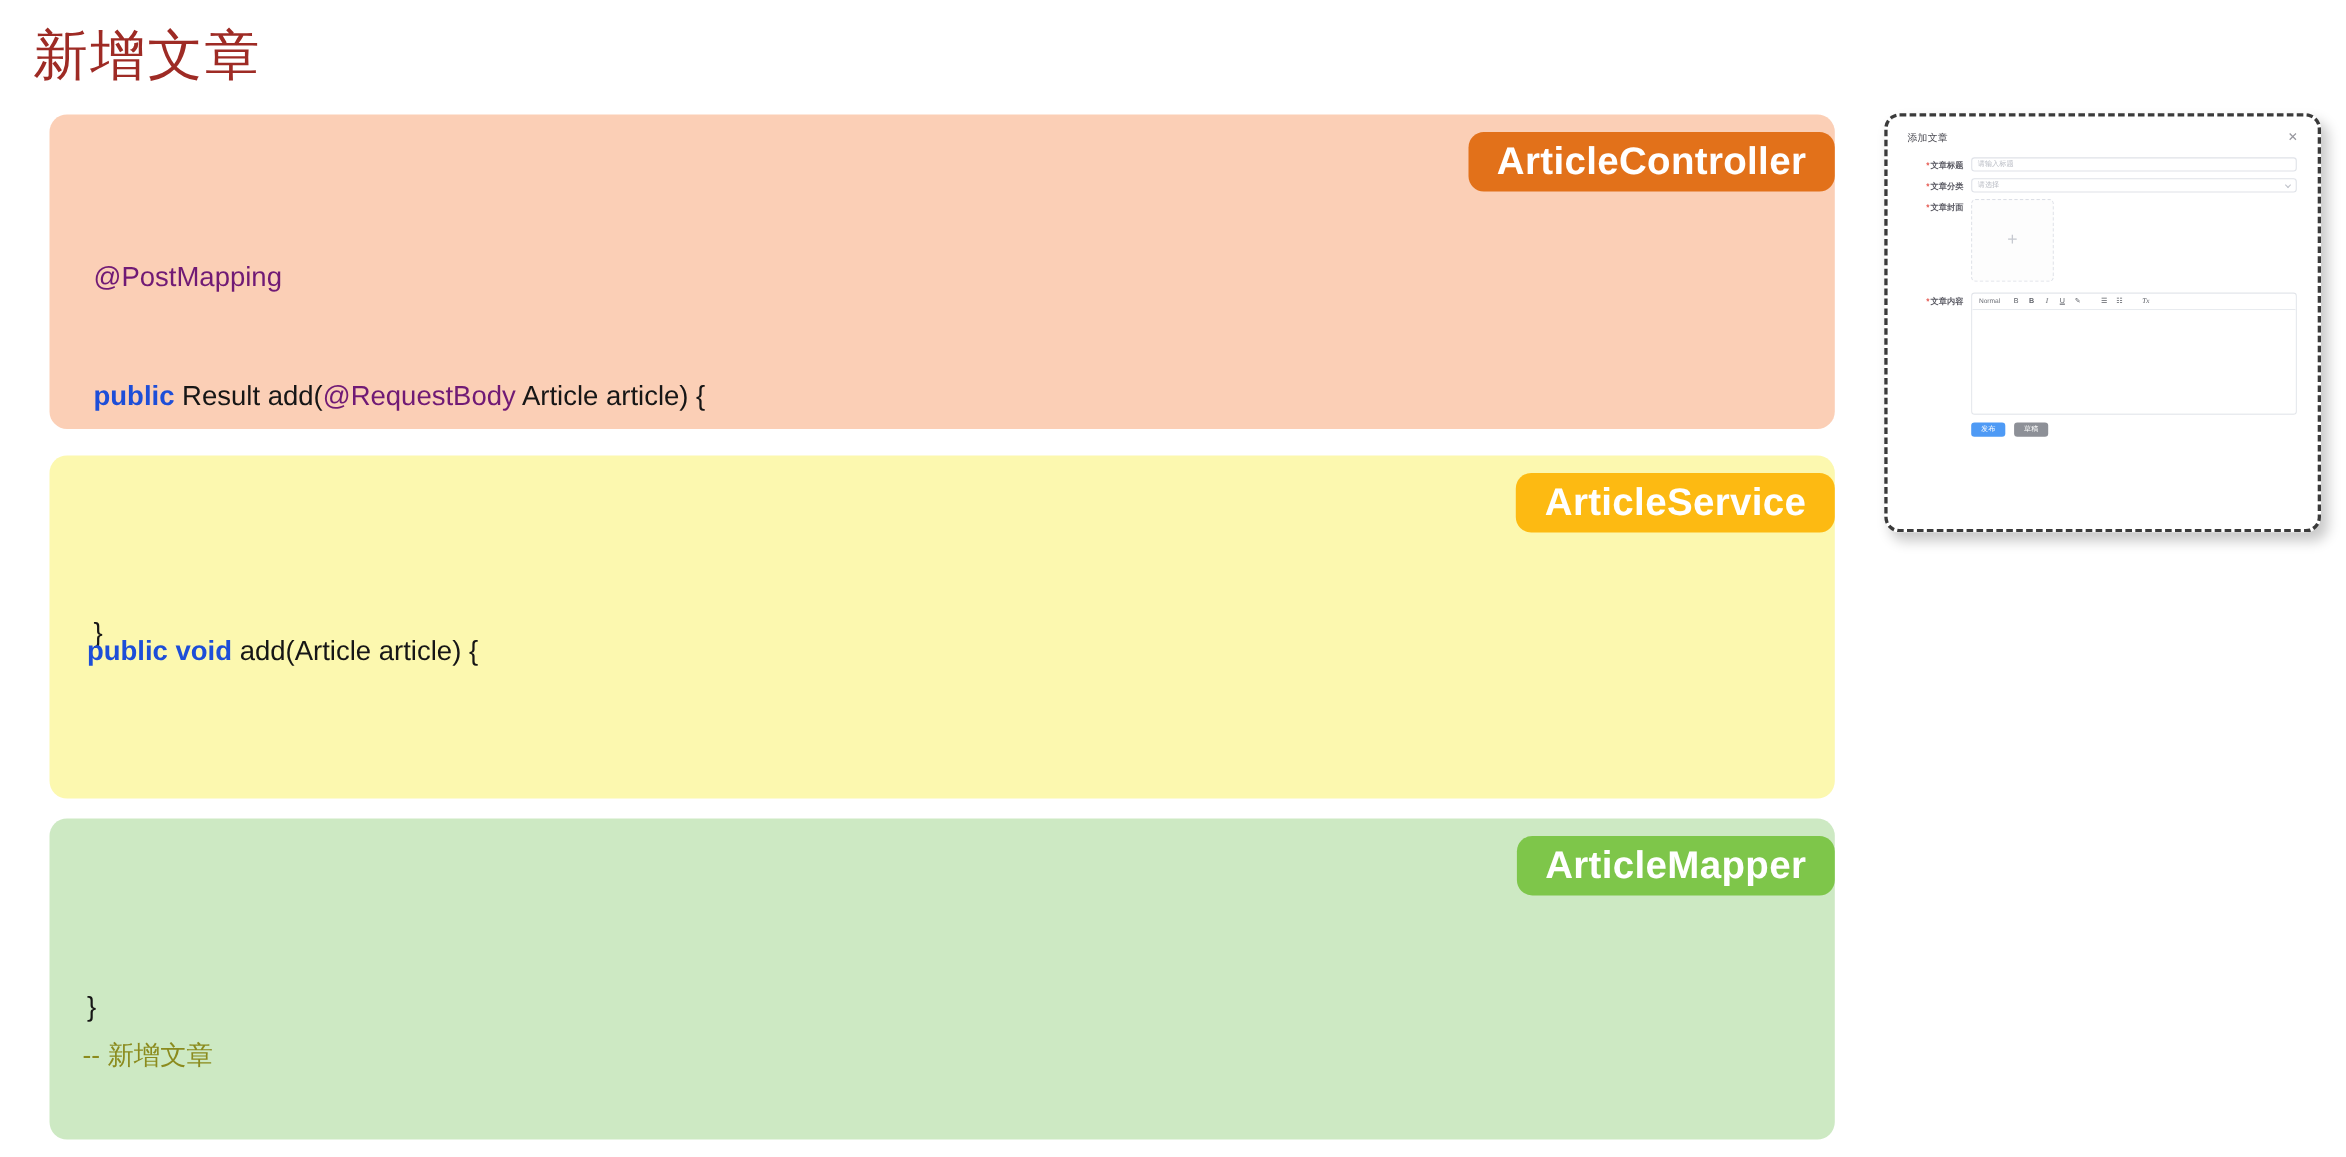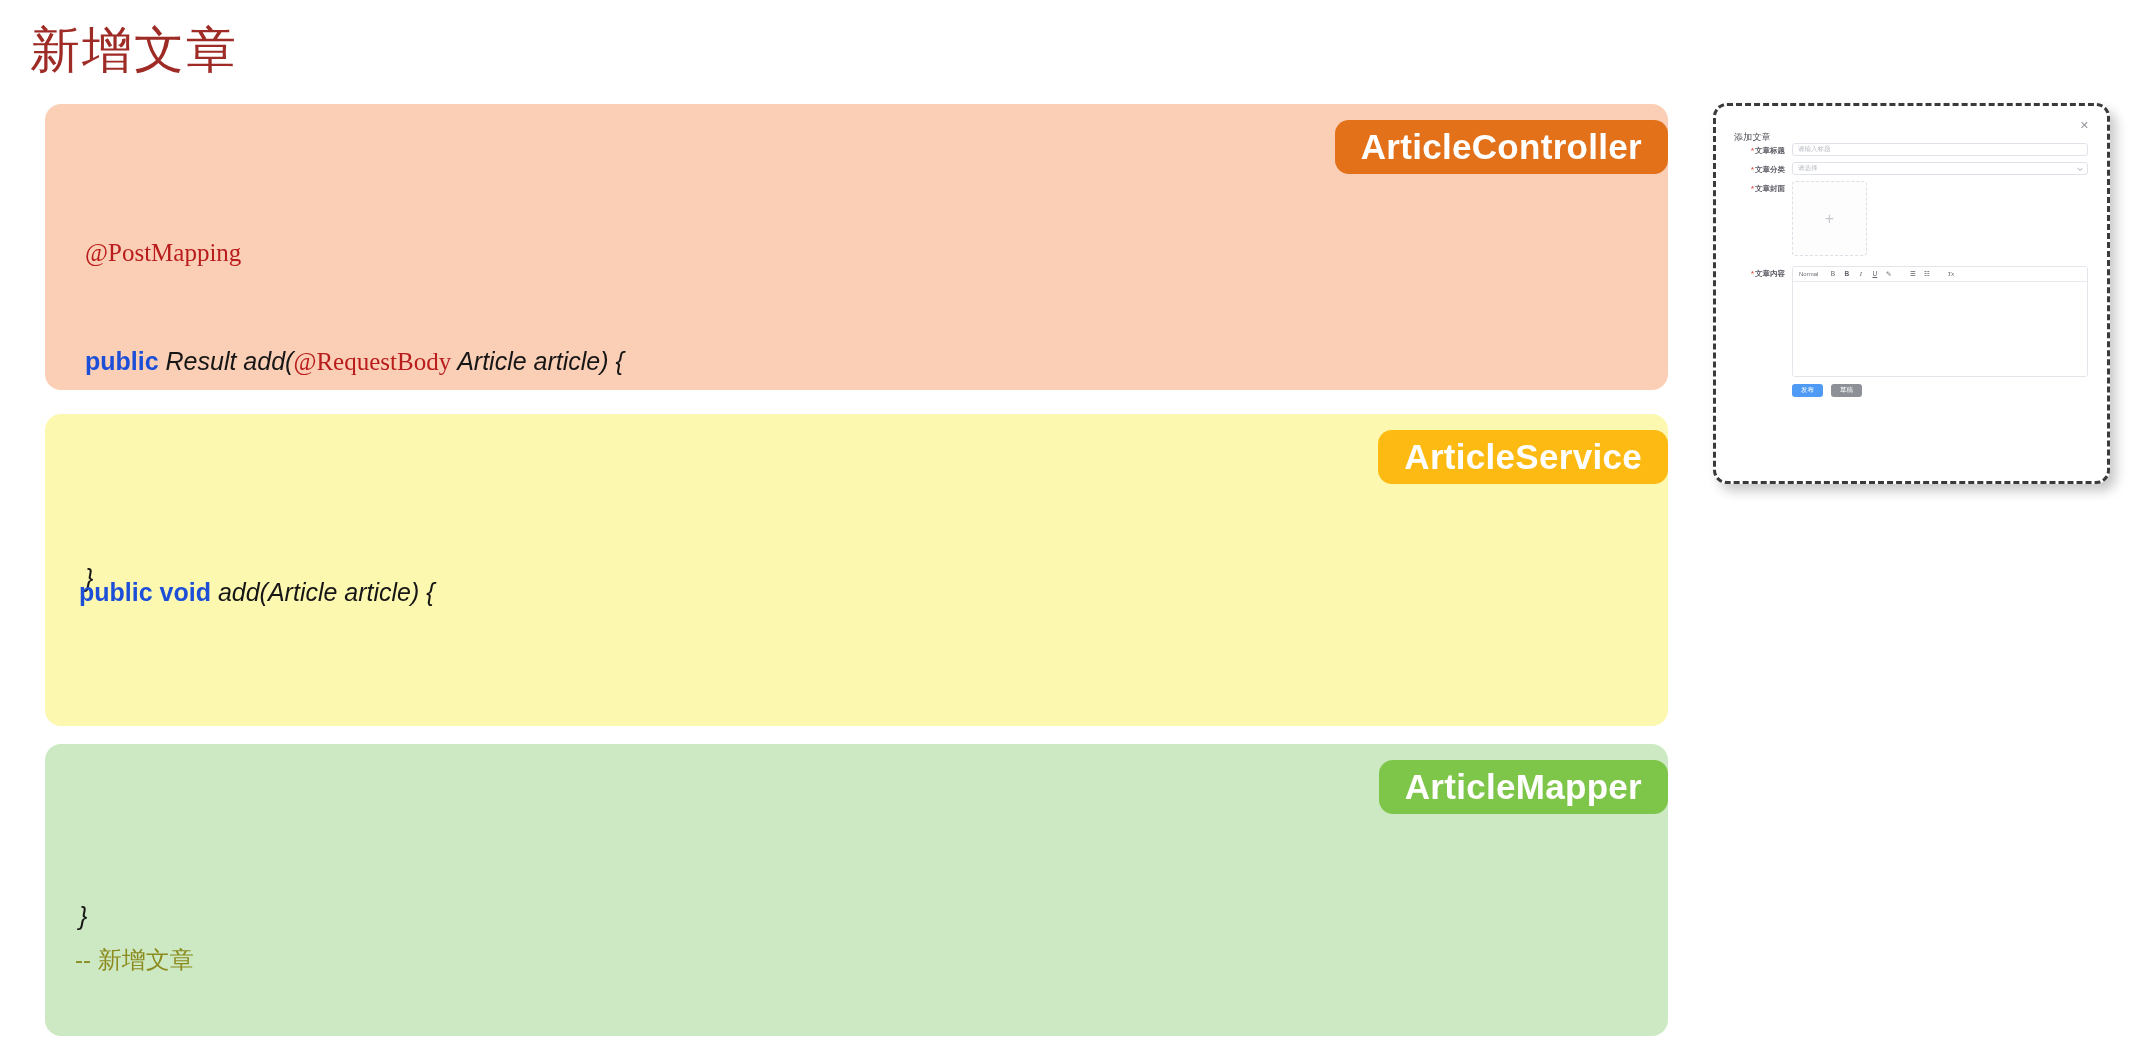--- a/index.html
+++ b/index.html
@@ -89,23 +89,23 @@
     line-height: 36px;
     color: #161616;
     white-space: pre-wrap;
     position: relative;
     z-index: 2;
   }
   .code-line { min-height: 36px; }
   .sp { display: block; height: 36px; }
 
   .kw       { color: #1d4ed8; font-weight: bold; }
-  .anno     { color: #b91c1c; font-family: Liberation Serif, serif; }
+  .anno     { color: #701a75; }
   .comment  { color: #8B8B1E; }
-  .plain    { color: #161616; font-style: italic; }
+  .plain    { color: #161616; }
 
   .code-controller { padding-left: 18px; padding-top: 32px; }
   .code-service    { padding-left: 12px; padding-top: 62px; }
   .code-mapper     { padding-left: 8px;  padding-top: 100px; font-size: 24px; }
 
   
   .shot-frame {
     position: absolute;
     left: 1713px;
     top: 103px;
@@ -121,21 +121,21 @@
     width: 100%;
     height: 100%;
     background: #ffffff;
     border-radius: 8px;
     position: relative;
     overflow: hidden;
   }
 
   .dlg-title {
     position: absolute;
-    left: 11px; top: 18px;
+    left: 11px; top: 6px;
     font-size: 9px;
     color: #4a4a52;
     letter-spacing: 0.2px;
   }
   .dlg-close {
     position: absolute;
     right: 11px; top: 7px;
     font-size: 11px;
     color: #97979e;
     line-height: 11px;

